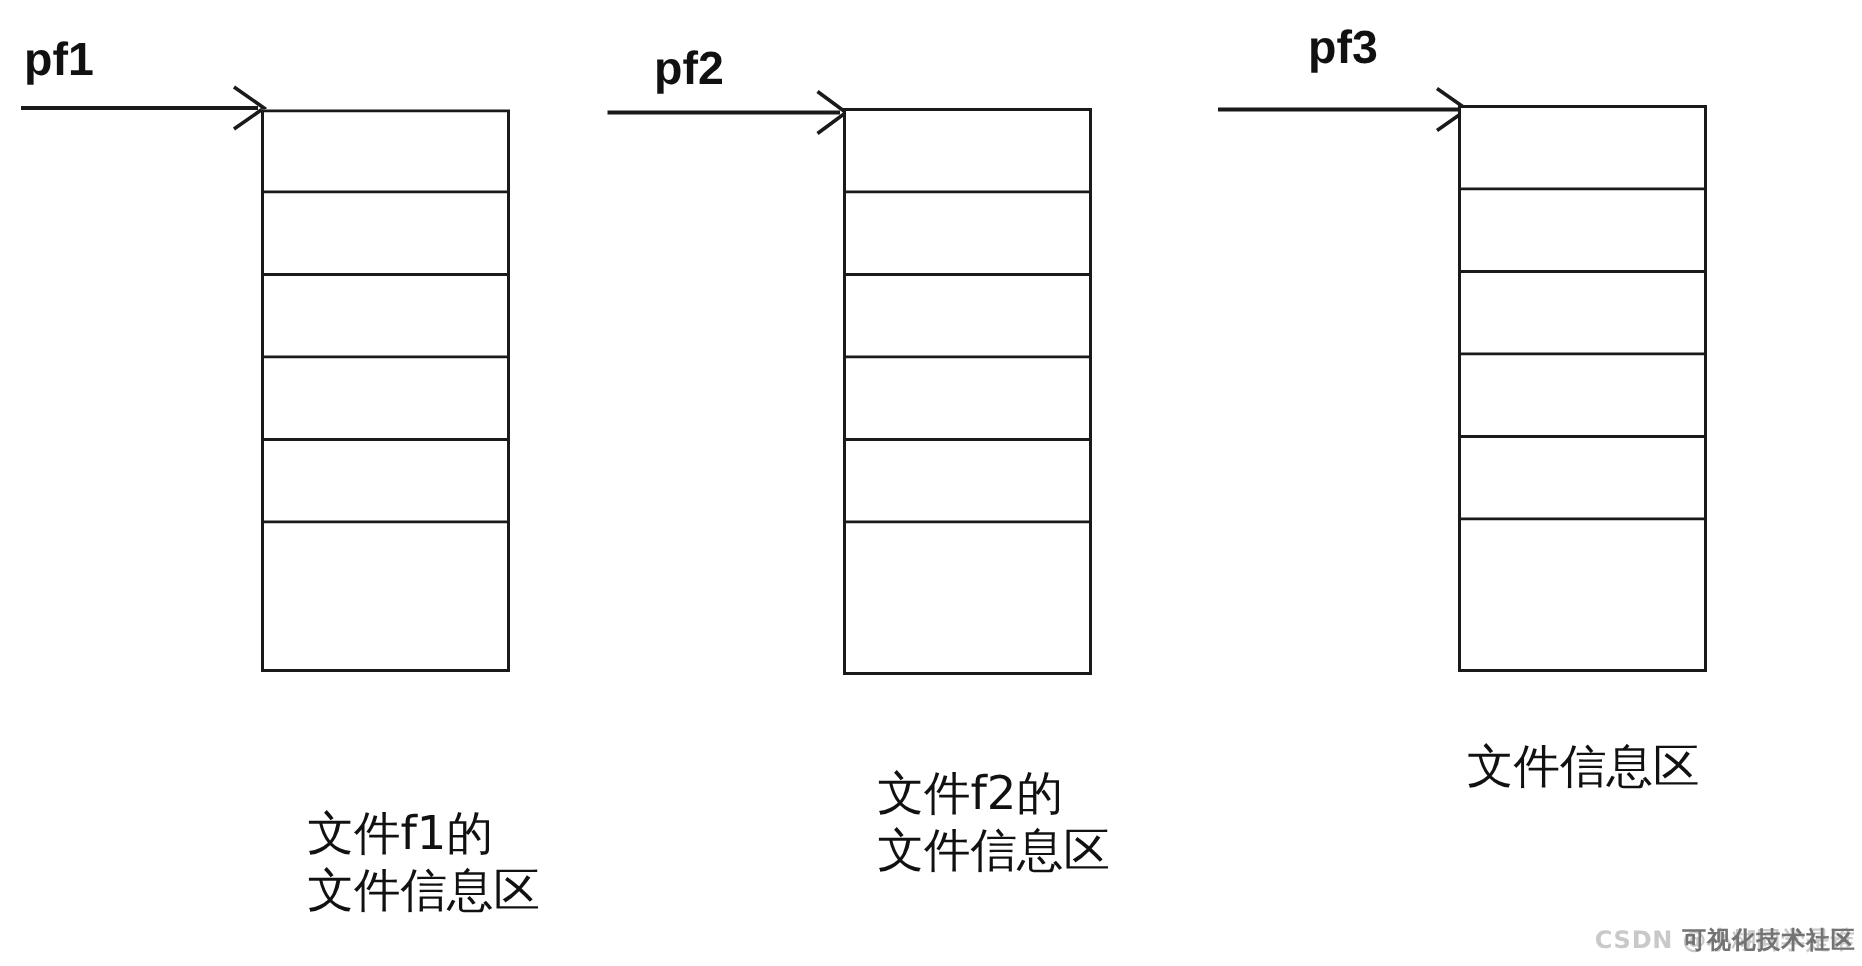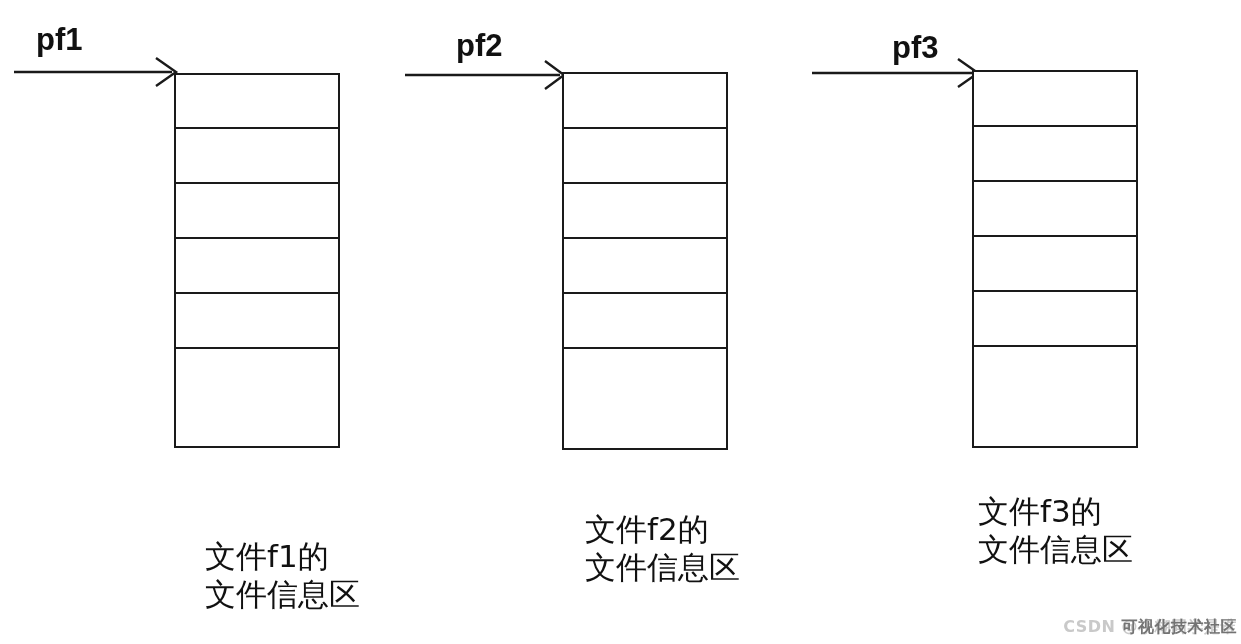--- a/index.html
+++ b/index.html
@@ -25,21 +25,20 @@
 
   
   .pointer-label {
     position: absolute;
     font-size: 31px;
     font-weight: bold;
     letter-spacing: 0px;
     line-height: 1;
     white-space: nowrap;
     color: #111111;
-    margin-left: 20px;
   }
 
   .arrow-svg {
     position: absolute;
     overflow: visible;
   }
 
   
   .file-block {
     position: absolute;
@@ -104,21 +103,21 @@
     <path d="M 156 6 L 176 20 L 156 34" fill="none" stroke="#1a1a1a" stroke-width="2.4"></path>
   </svg>
 
   <div class="pointer-label" style="left:436px; top:30px;">pf2</div>
 
   <svg class="arrow-svg" style="left:400px; top:55px; width:175px; height:42px;" viewBox="0 0 175 42">
     <line x1="5" y1="20" x2="160" y2="20" stroke="#1a1a1a" stroke-width="2.6"></line>
     <path d="M 145 6 L 164 20 L 145 34" fill="none" stroke="#1a1a1a" stroke-width="2.4"></path>
   </svg>
 
-  <div class="pointer-label" style="left:872px; top:32px;">pf3</div>
+  <div class="pointer-label" style="left:872px; top:16px;">pf3</div>
 
   <svg class="arrow-svg" style="left:806px; top:53px; width:180px; height:42px;" viewBox="0 0 180 42">
     <line x1="6" y1="20" x2="168" y2="20" stroke="#1a1a1a" stroke-width="2.6"></line>
     <path d="M 152 6 L 172 20 L 152 34" fill="none" stroke="#1a1a1a" stroke-width="2.4"></path>
   </svg>
 
   <div class="file-block" style="left:174px; top:73px; width:166px; height:375px;">
     <div class="file-row" style="height:54px;"></div>
     <div class="file-row" style="height:55px;"></div>
     <div class="file-row" style="height:55px;"></div>
@@ -149,21 +148,20 @@
   <div class="file-block" style="left:972px; top:70px; width:166px; height:378px;">
     <div class="file-row" style="height:55px;"></div>
     <div class="file-row" style="height:55px;"></div>
     <div class="file-row" style="height:55px;"></div>
     <div class="file-row" style="height:55px;"></div>
     <div class="file-row" style="height:55px;"></div>
     <div class="file-row last" style="flex:1 1 auto;"></div>
   </div>
 
   <div class="caption" style="left:978px; top:492px;">
-    <span class="cap-line">文件f3的</span>
     <span class="cap-line">文件信息区</span>
   </div>
 
   <div class="watermark">
     <span>CSDN @小糊同学是谁</span>
     <span class="wm-over">可视化技术社区</span>
   </div>
 
 </div>
 

